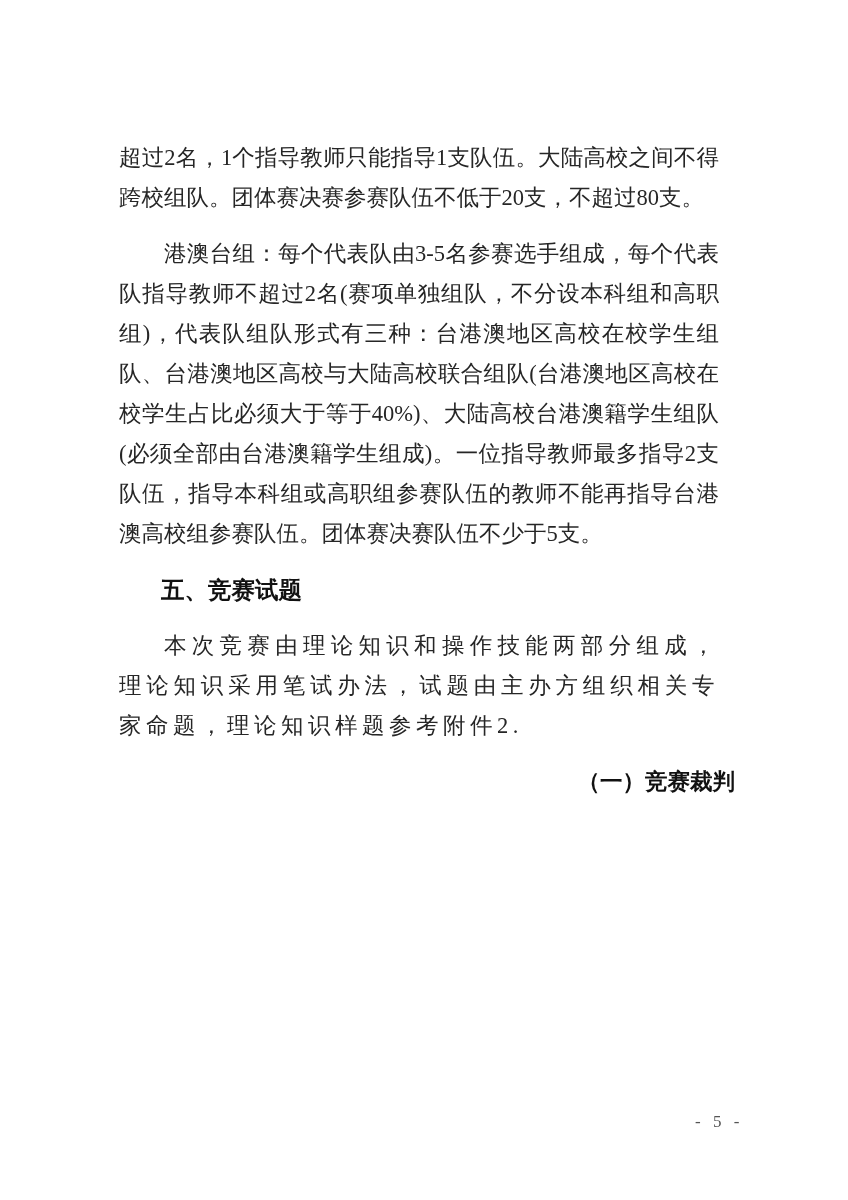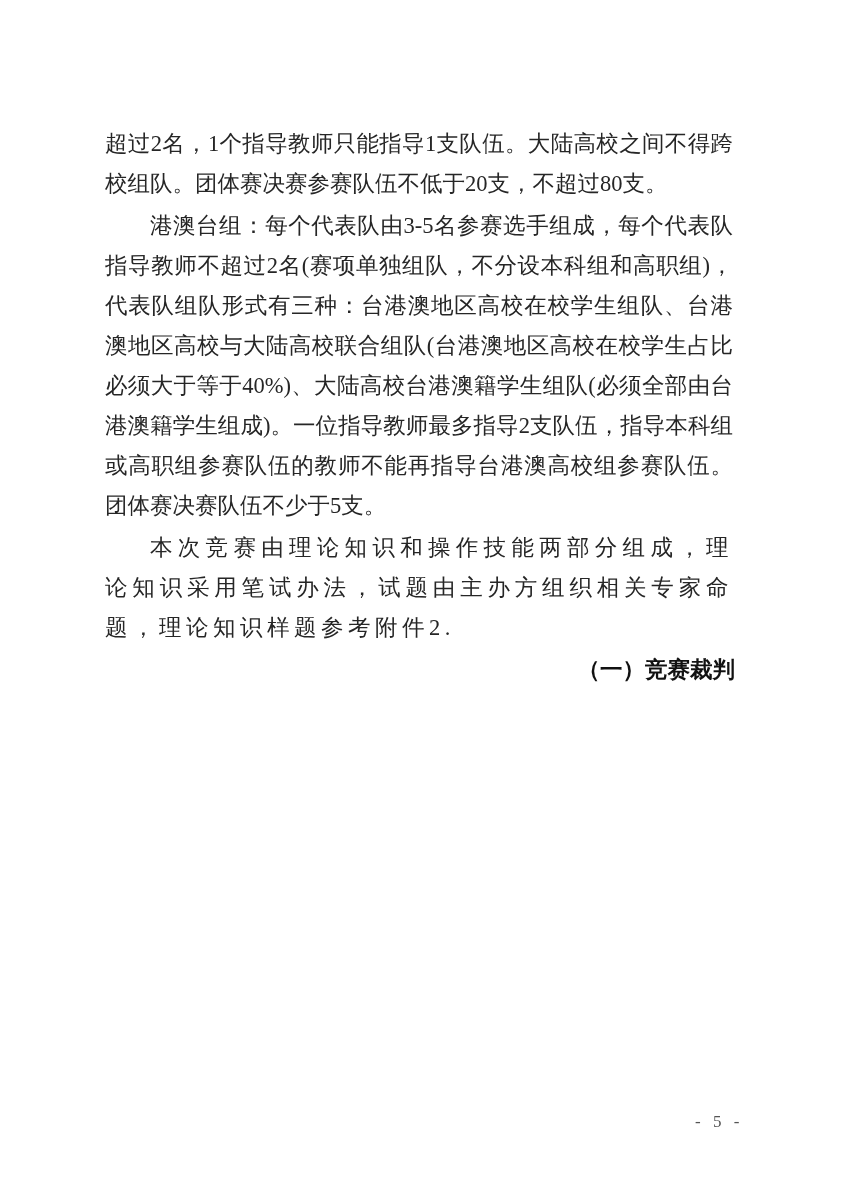--- a/index.html
+++ b/index.html
@@ -14,21 +14,21 @@
     background: #ffffff;
     overflow: hidden;
   }
   .content {
     position: absolute;
     left: 103px;
     top: 122px;
     width: 632px;
   }
   .para {
-    margin: 2px;
+    margin: 16px;
     font-family: "Liberation Serif", "DejaVu Serif", serif;
     font-size: 22.5px;
     line-height: 40px;
     color: #262626;
     text-align: justify;
     text-indent: 2em;
     word-break: break-all;
   }
   .para.no-indent {
     text-indent: 0;
@@ -67,17 +67,18 @@
     white-space: nowrap;
   }
 </style>
 </head>
 <body>
 
 <div class="page">
   <main class="content">
     <p class="para no-indent">超过2名，1个指导教师只能指导1支队伍。大陆高校之间不得跨校组队。团体赛决赛参赛队伍不低于20支，不超过80支。</p>
     <p class="para">港澳台组：每个代表队由3-5名参赛选手组成，每个代表队指导教师不超过2名(赛项单独组队，不分设本科组和高职组)，代表队组队形式有三种：台港澳地区高校在校学生组队、台港澳地区高校与大陆高校联合组队(台港澳地区高校在校学生占比必须大于等于40%)、大陆高校台港澳籍学生组队(必须全部由台港澳籍学生组成)。一位指导教师最多指导2支队伍，指导本科组或高职组参赛队伍的教师不能再指导台港澳高校组参赛队伍。团体赛决赛队伍不少于5支。</p>
+    <h2 class="heading">五、竞赛试题</h2>
     <p class="para spaced">本次竞赛由理论知识和操作技能两部分组成，理论知识采用笔试办法，试题由主办方组织相关专家命题，理论知识样题参考附件2.</p>
     <h3 class="subheading">（一）竞赛裁判</h3>
   </main>
   <footer class="page-number">- 5 -</footer>
 </div>
 
 </body></html>

